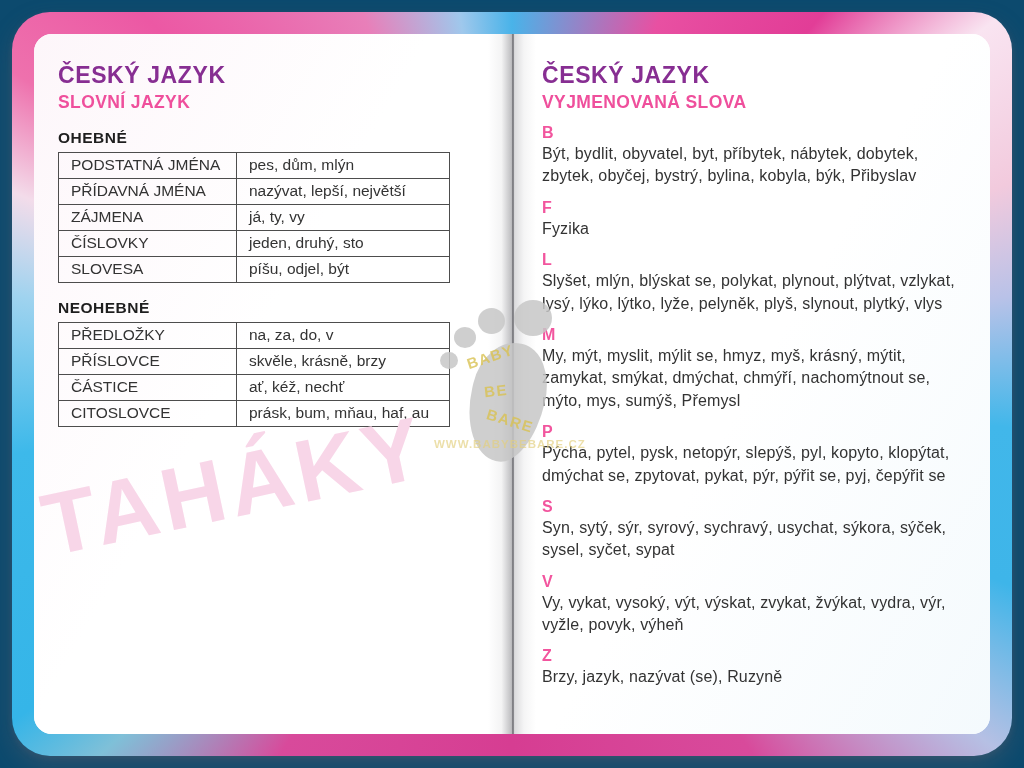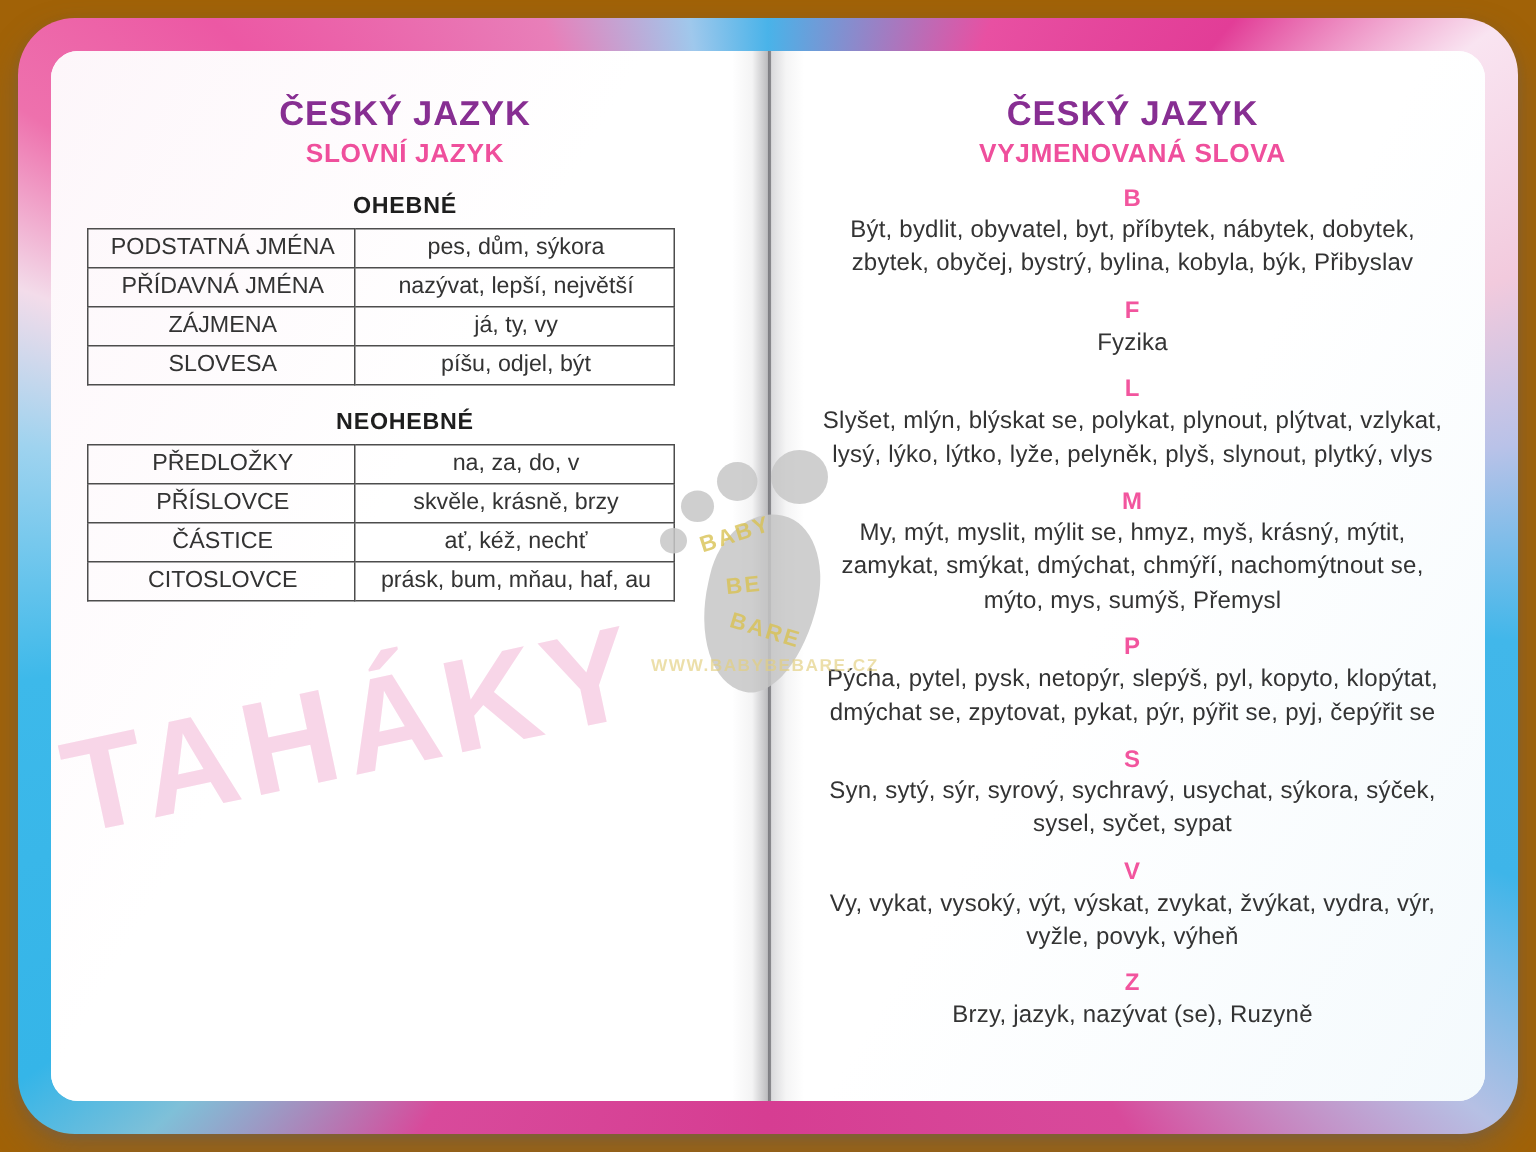--- a/index.html
+++ b/index.html
@@ -3,21 +3,21 @@
 <meta charset="utf-8">
 <style>
   * { box-sizing: border-box; margin: 0; padding: 0; }
   html,body { width:1024px; height:768px; }
   body {
     font-family: "Liberation Sans", sans-serif;
     background:#ffffff;
     position:relative;
     overflow:hidden;
   }
-  .canvas { position:absolute; inset:0; background:#a16207;text-align:center; }
+  .canvas { position:absolute; inset:0; background:#0c4a6e; }
 
   
   .book {
     position:absolute; inset:12px;
     border-radius:38px;
     background: conic-gradient(from 0deg at 50% 50%,
       #49b3e9 0deg,
       #e850a2 22deg,
       #e23d97 40deg,
       #f9e4f1 53deg,
@@ -136,29 +136,33 @@
 
       <div class="page page-left">
         <h1 class="title">ČESKÝ JAZYK</h1>
         <h2 class="subtitle">SLOVNÍ JAZYK</h2>
 
         <h3 class="group">OHEBNÉ</h3>
         <table class="wordclass">
           <tbody>
               <tr>
             <td class="lbl">PODSTATNÁ JMÉNA</td>
-            <td>pes, dům, sýkora</td>
+            <td>pes, dům, mlýn</td>
           </tr>
           <tr>
             <td class="lbl">PŘÍDAVNÁ JMÉNA</td>
             <td>nazývat, lepší, největší</td>
           </tr>
           <tr>
             <td class="lbl">ZÁJMENA</td>
             <td>já, ty, vy</td>
+          </tr>
+          <tr>
+            <td class="lbl">ČÍSLOVKY</td>
+            <td>jeden, druhý, sto</td>
           </tr>
           <tr>
             <td class="lbl">SLOVESA</td>
             <td>píšu, odjel, být</td>
           </tr>
         </tbody>
           </table>
 
         <h3 class="group">NEOHEBNÉ</h3>
         <table class="wordclass">

